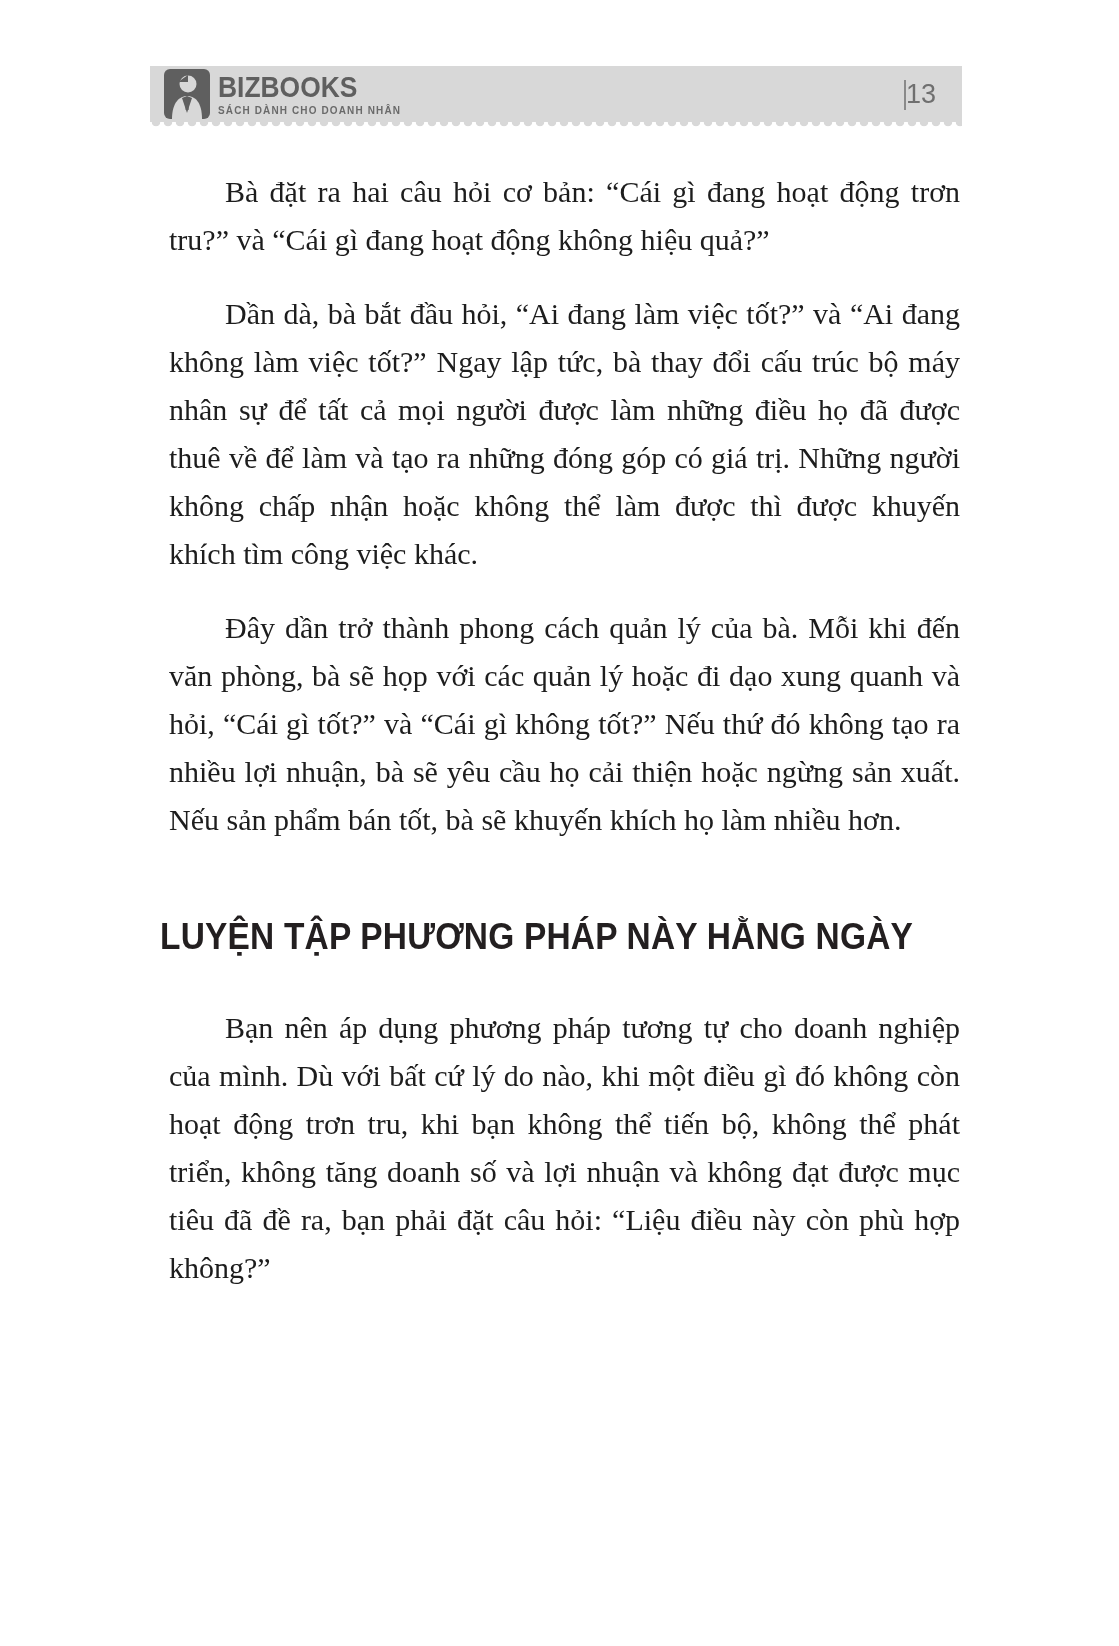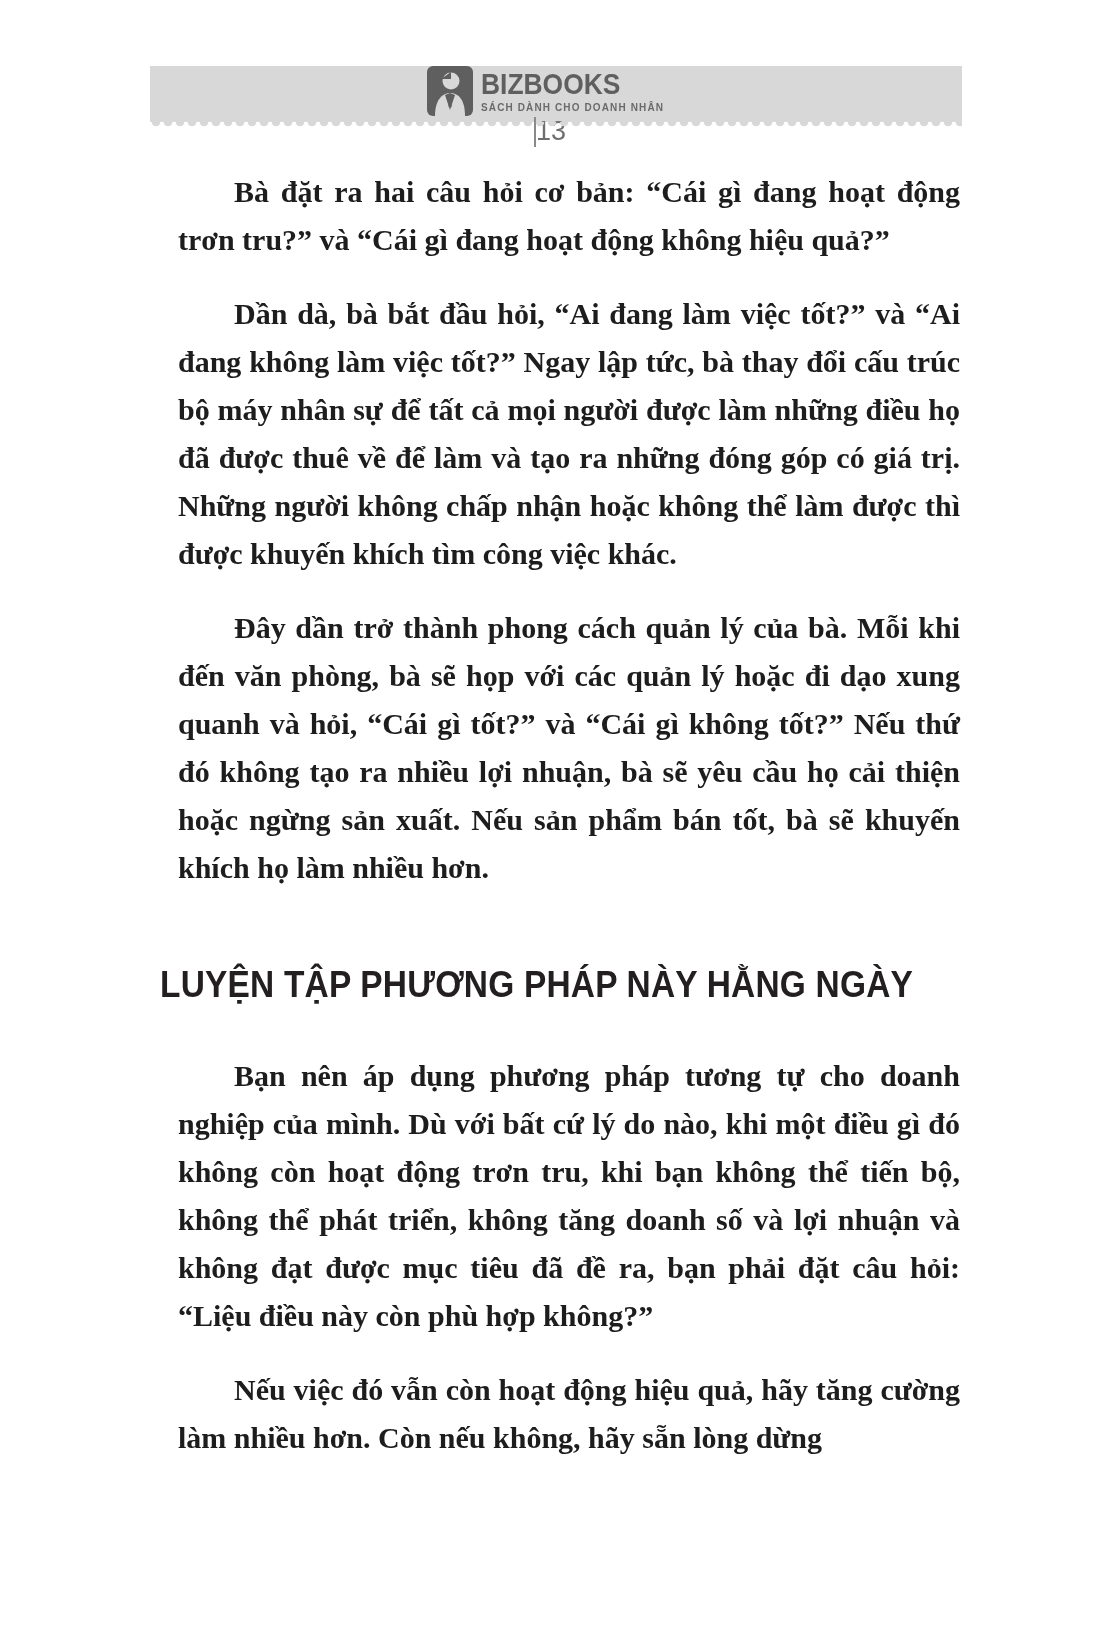--- a/index.html
+++ b/index.html
@@ -18,21 +18,20 @@
     position: absolute;
     left: 150px;
     top: 66px;
     width: 812px;
     height: 56px;
     background: #d8d8d8;
     display: flex;
     align-items: center;
     justify-content: space-between;
     padding: 0 26px 0 14px;
-    flex-direction: column;
   }
   .scallop-edge {
     position: absolute;
     left: 150px;
     top: 122px;
     width: 812px;
     height: 9px;
     background-image: radial-gradient(circle at 6px 0px, #d8d8d8 4px, rgba(0,0,0,0) 4.6px);
     background-size: 12px 9px;
     background-repeat: repeat-x;
@@ -79,27 +78,26 @@
 
   
   .content {
     position: absolute;
     left: 160px;
     top: 168px;
     width: 800px;
     color: #1d1d1d;
   }
   .content p {
-    margin: 0 0 26px 18px;
+    margin: 0 0 26px 9px;
     font-size: 30px;
     line-height: 48px;
     text-align: justify;
     text-indent: 56px;
     color: #1d1d1d;
-    font-weight: bold;
   }
   .section-heading {
     font-family: "Liberation Sans", sans-serif;
     font-size: 36px;
     font-weight: 700;
     color: #231f20;
     letter-spacing: 0.2px;
     transform: scaleX(0.93);
     transform-origin: left center;
     margin: 72px 0 46px 0;
@@ -134,16 +132,15 @@
     </div>
   </div>
   <div class="scallop-edge"></div>
 
   <div class="content">
     <p>Bà đặt ra hai câu hỏi cơ bản: “Cái gì đang hoạt động trơn tru?” và “Cái gì đang hoạt động không hiệu quả?”</p>
     <p>Dần dà, bà bắt đầu hỏi, “Ai đang làm việc tốt?” và “Ai đang không làm việc tốt?” Ngay lập tức, bà thay đổi cấu trúc bộ máy nhân sự để tất cả mọi người được làm những điều họ đã được thuê về để làm và tạo ra những đóng góp có giá trị. Những người không chấp nhận hoặc không thể làm được thì được khuyến khích tìm công việc khác.</p>
     <p>Đây dần trở thành phong cách quản lý của bà. Mỗi khi đến văn phòng, bà sẽ họp với các quản lý hoặc đi dạo xung quanh và hỏi, “Cái gì tốt?” và “Cái gì không tốt?” Nếu thứ đó không tạo ra nhiều lợi nhuận, bà sẽ yêu cầu họ cải thiện hoặc ngừng sản xuất. Nếu sản phẩm bán tốt, bà sẽ khuyến khích họ làm nhiều hơn.</p>
     <div class="section-heading">LUYỆN TẬP PHƯƠNG PHÁP NÀY HẰNG NGÀY</div>
     <p>Bạn nên áp dụng phương pháp tương tự cho doanh nghiệp của mình. Dù với bất cứ lý do nào, khi một điều gì đó không còn hoạt động trơn tru, khi bạn không thể tiến bộ, không thể phát triển, không tăng doanh số và lợi nhuận và không đạt được mục tiêu đã đề ra, bạn phải đặt câu hỏi: “Liệu điều này còn phù hợp không?”</p>
-    <p>Nếu việc đó vẫn còn hoạt động hiệu quả, hãy tăng cường làm nhiều hơn. Còn nếu không, hãy sẵn lòng dừng</p>
   </div>
 
 </div>
 
 </body></html>

